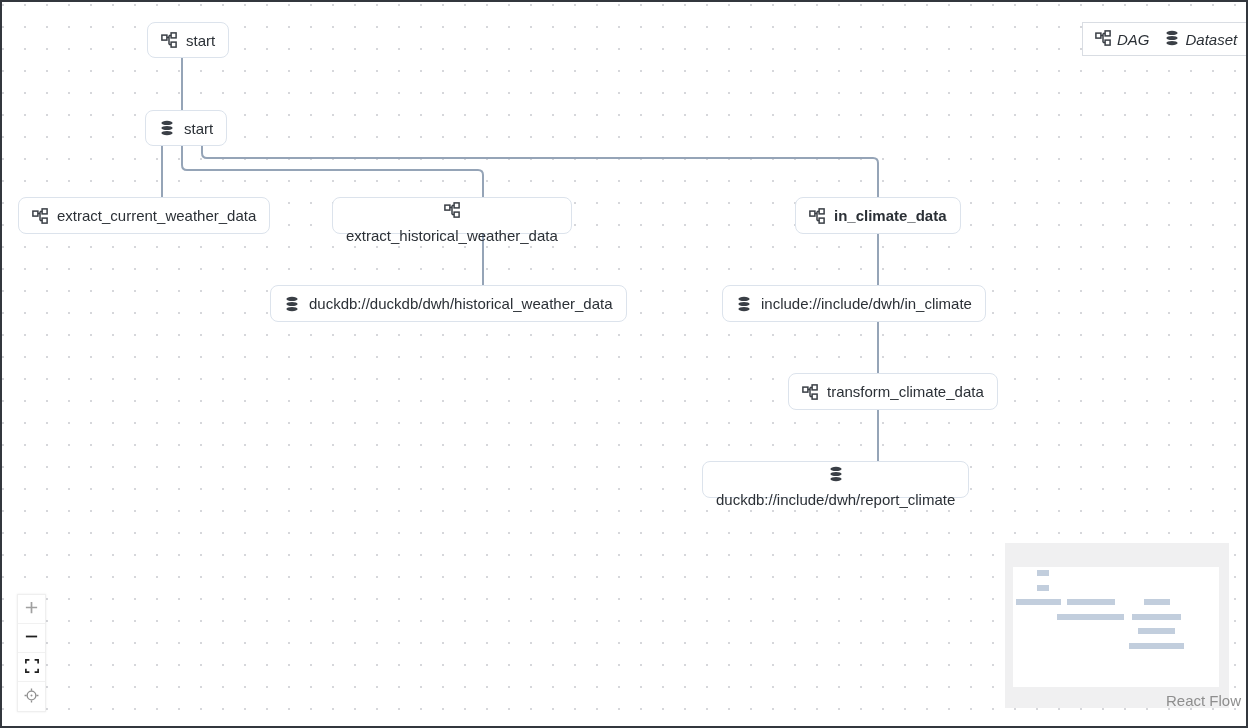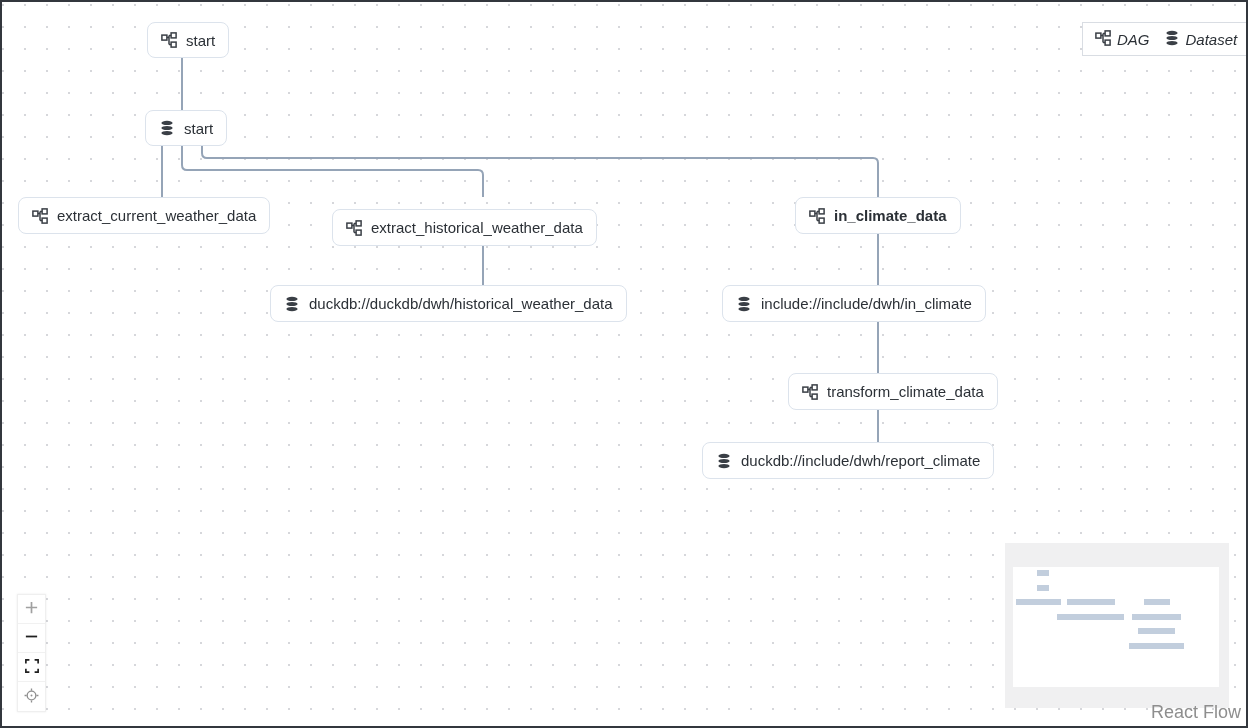--- a/index.html
+++ b/index.html
@@ -67,22 +67,22 @@
     width: 224px; height: 165px;
     background: #f0f0f1;
   }
   .minimap-viewport {
     position: absolute; left: 8px; top: 24px;
     width: 206px; height: 120px;
     background: #ffffff;
   }
   .mini-node { position: absolute; background: #c2cedd; }
   .attribution {
-    position: absolute; right: 5px; bottom: 3px;
-    font-size: 18px; color: #8e8e8e;
+    position: absolute; right: 5px; bottom: 17px;
+    font-size: 15px; color: #8e8e8e;
   }
 </style>
 </head>
 <body>
 
 <div class="frame">
   <div class="canvas">
 
     <svg class="edge-layer" id="edge-layer">
         <path d="M 180 56 L 180 108" fill="none" stroke="#95a4b7" stroke-width="2"></path>
@@ -121,21 +121,21 @@
           <span class="nicon">
             <svg width="16" height="16" viewBox="0 0 16 16" fill="none" stroke="#3a3f46" stroke-width="1.5">
       <rect x="0.9" y="3.1" width="5" height="5"></rect>
       <rect x="10.1" y="0.9" width="5" height="5"></rect>
       <rect x="10.1" y="10.1" width="5" height="5"></rect>
       <path d="M5.9 5.6H8M8 3.4v9.2M8 3.4h2.1M8 12.6h2.1"></path>
             </svg>
           </span>
           <span>extract_current_weather_data</span>
         </div>
-        <div class="node" style="left: 330px; top: 207px; height: 37px;">
+        <div class="node" style="left: 330px; top: 195px; height: 37px; flex-direction: column;">
           <span class="nicon">
             <svg width="16" height="16" viewBox="0 0 16 16" fill="none" stroke="#3a3f46" stroke-width="1.5">
       <rect x="0.9" y="3.1" width="5" height="5"></rect>
       <rect x="10.1" y="0.9" width="5" height="5"></rect>
       <rect x="10.1" y="10.1" width="5" height="5"></rect>
       <path d="M5.9 5.6H8M8 3.4v9.2M8 3.4h2.1M8 12.6h2.1"></path>
             </svg>
           </span>
           <span>extract_historical_weather_data</span>
         </div>
@@ -174,21 +174,21 @@
           <span class="nicon">
             <svg width="16" height="16" viewBox="0 0 16 16" fill="none" stroke="#3a3f46" stroke-width="1.5">
       <rect x="0.9" y="3.1" width="5" height="5"></rect>
       <rect x="10.1" y="0.9" width="5" height="5"></rect>
       <rect x="10.1" y="10.1" width="5" height="5"></rect>
       <path d="M5.9 5.6H8M8 3.4v9.2M8 3.4h2.1M8 12.6h2.1"></path>
             </svg>
           </span>
           <span>transform_climate_data</span>
         </div>
-        <div class="node" style="left: 700px; top: 440px; height: 37px;">
+        <div class="node" style="left: 700px; top: 459px; height: 37px; flex-direction: column;">
           <span class="nicon">
             <svg width="16" height="16" viewBox="0 0 16 16" fill="#3a3f46">
       <ellipse cx="8" cy="2.9" rx="5.6" ry="2.1"></ellipse>
       <ellipse cx="8" cy="8" rx="5.6" ry="2.1"></ellipse>
       <ellipse cx="8" cy="13.1" rx="5.6" ry="2.1"></ellipse>
             </svg>
           </span>
           <span>duckdb://include/dwh/report_climate</span>
         </div>
       </div>

